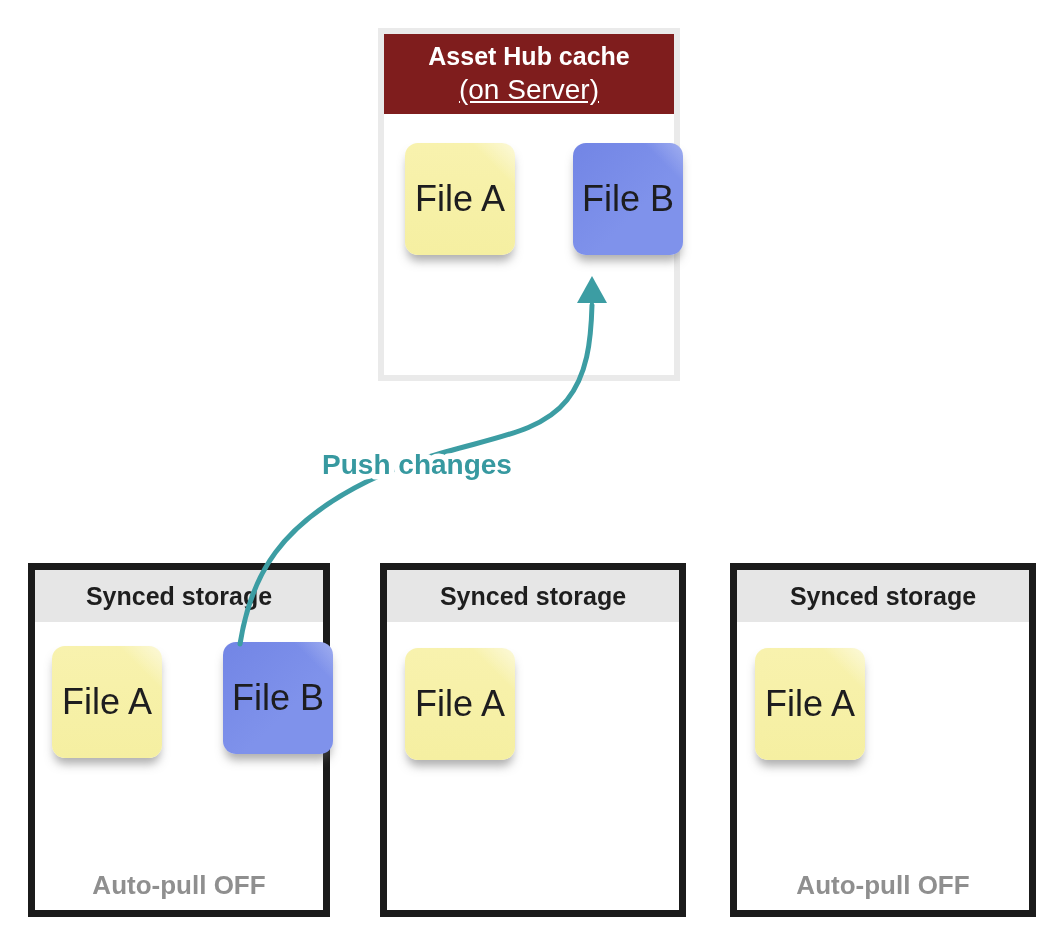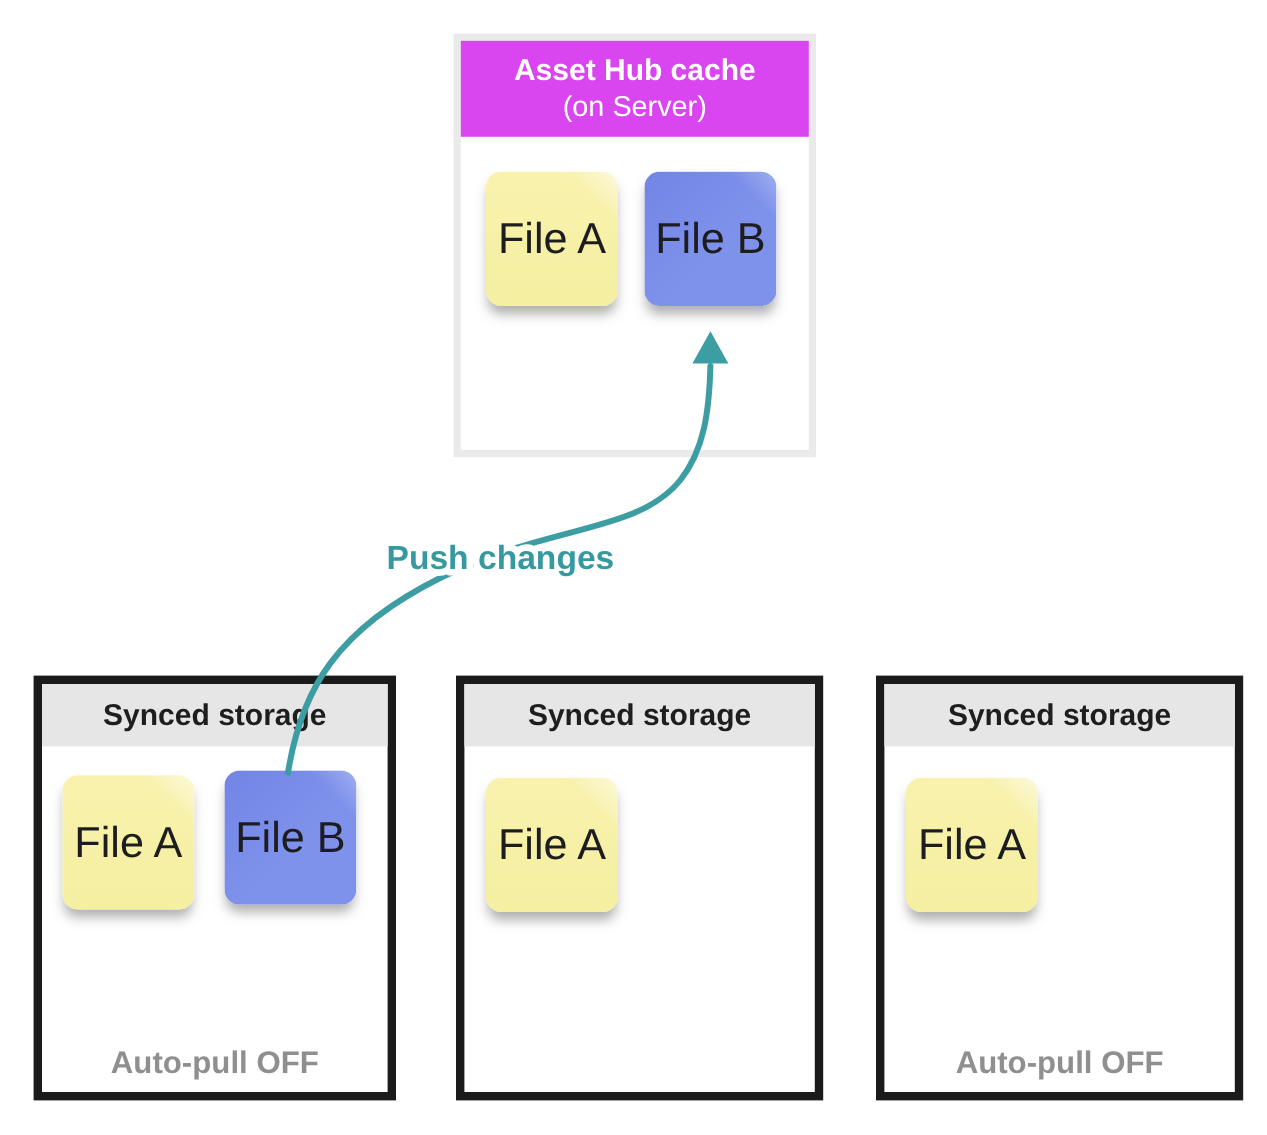--- a/index.html
+++ b/index.html
@@ -6,25 +6,25 @@
   .canvas {
     position:relative; width:1056px; height:946px; background:#ffffff;
     font-family:"Liberation Sans", sans-serif; overflow:hidden;
   }
   
   .server-box {
     position:absolute; left:378px; top:28px; width:302px; height:353px;
     background:#ffffff; border:6px solid #eaeaea; box-sizing:border-box;
   }
   .server-header {
-    position:absolute; left:0; top:0; right:0; height:80px; background:#d946ef;
+    position:absolute; left:0; top:0; right:0; height:80px; background:#7f1d1d;
     color:#ffffff; display:flex; flex-direction:column; align-items:center; justify-content:center;
   }
   .server-title { font-weight:700; font-size:25px; line-height:1.2; }
-  .server-subtitle { font-weight:400; font-size:24px; line-height:1.2; margin-top:2px; }
+  .server-subtitle { font-weight:400; font-size:28px; line-height:1.2; margin-top:2px;text-decoration:underline; }
   
   .storage-box {
     position:absolute; top:563px; height:354px; background:#ffffff;
     border:7px solid #1b1b1b; box-sizing:border-box;
   }
   .storage-box.b0 { left:28px;  width:302px; }
   .storage-box.b1 { left:380px; width:306px; }
   .storage-box.b2 { left:730px; width:306px; }
   .storage-header {
     position:absolute; top:0; left:0; right:0; height:52px; background:#e6e6e6;
@@ -47,20 +47,21 @@
   }
   .note.yellow {
     background:
       linear-gradient(225deg, rgba(255,255,255,0.55) 0%, rgba(255,255,255,0) 20%),
       linear-gradient(180deg, #f8f2ae 0%, #f5efa1 100%);
   }
   .note.blue {
     background:
       linear-gradient(225deg, rgba(255,255,255,0.28) 0%, rgba(255,255,255,0) 18%),
       linear-gradient(135deg, #7285e5 0%, #7f92eb 60%);
+    margin-left: 36px;
   }
   
   .overlay {
     position:absolute; left:0; top:0; width:1056px; height:946px;
     z-index:10; pointer-events:none;
   }
   .arrow-path { fill:none; stroke:#3c9da3; stroke-width:5; stroke-linecap:round; }
   .arrow-head { fill:#3c9da3; }
   .arrow-label {
     font-family:"Liberation Sans", sans-serif; font-size:28px; font-weight:700;

